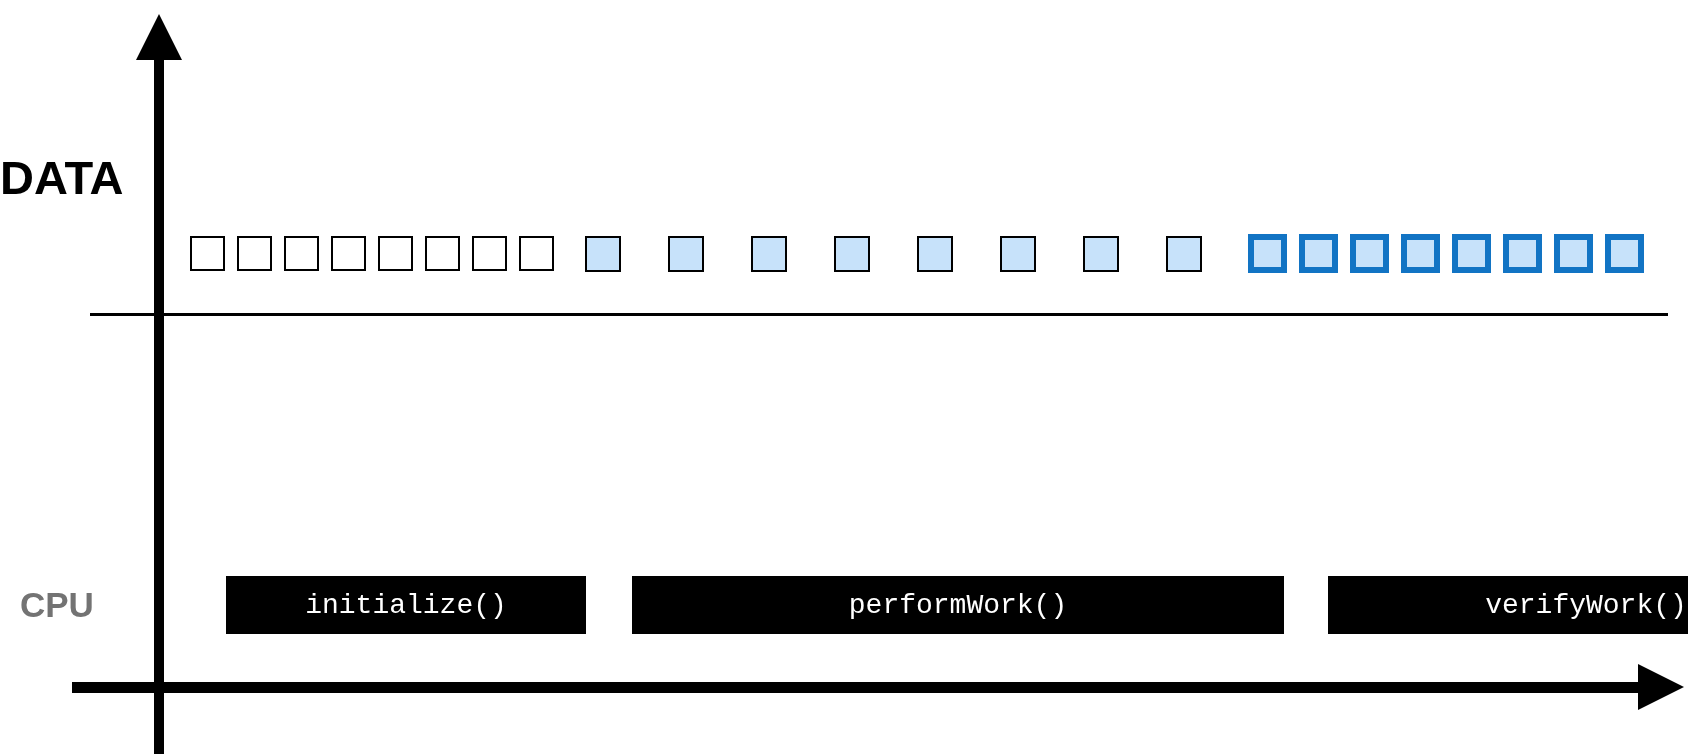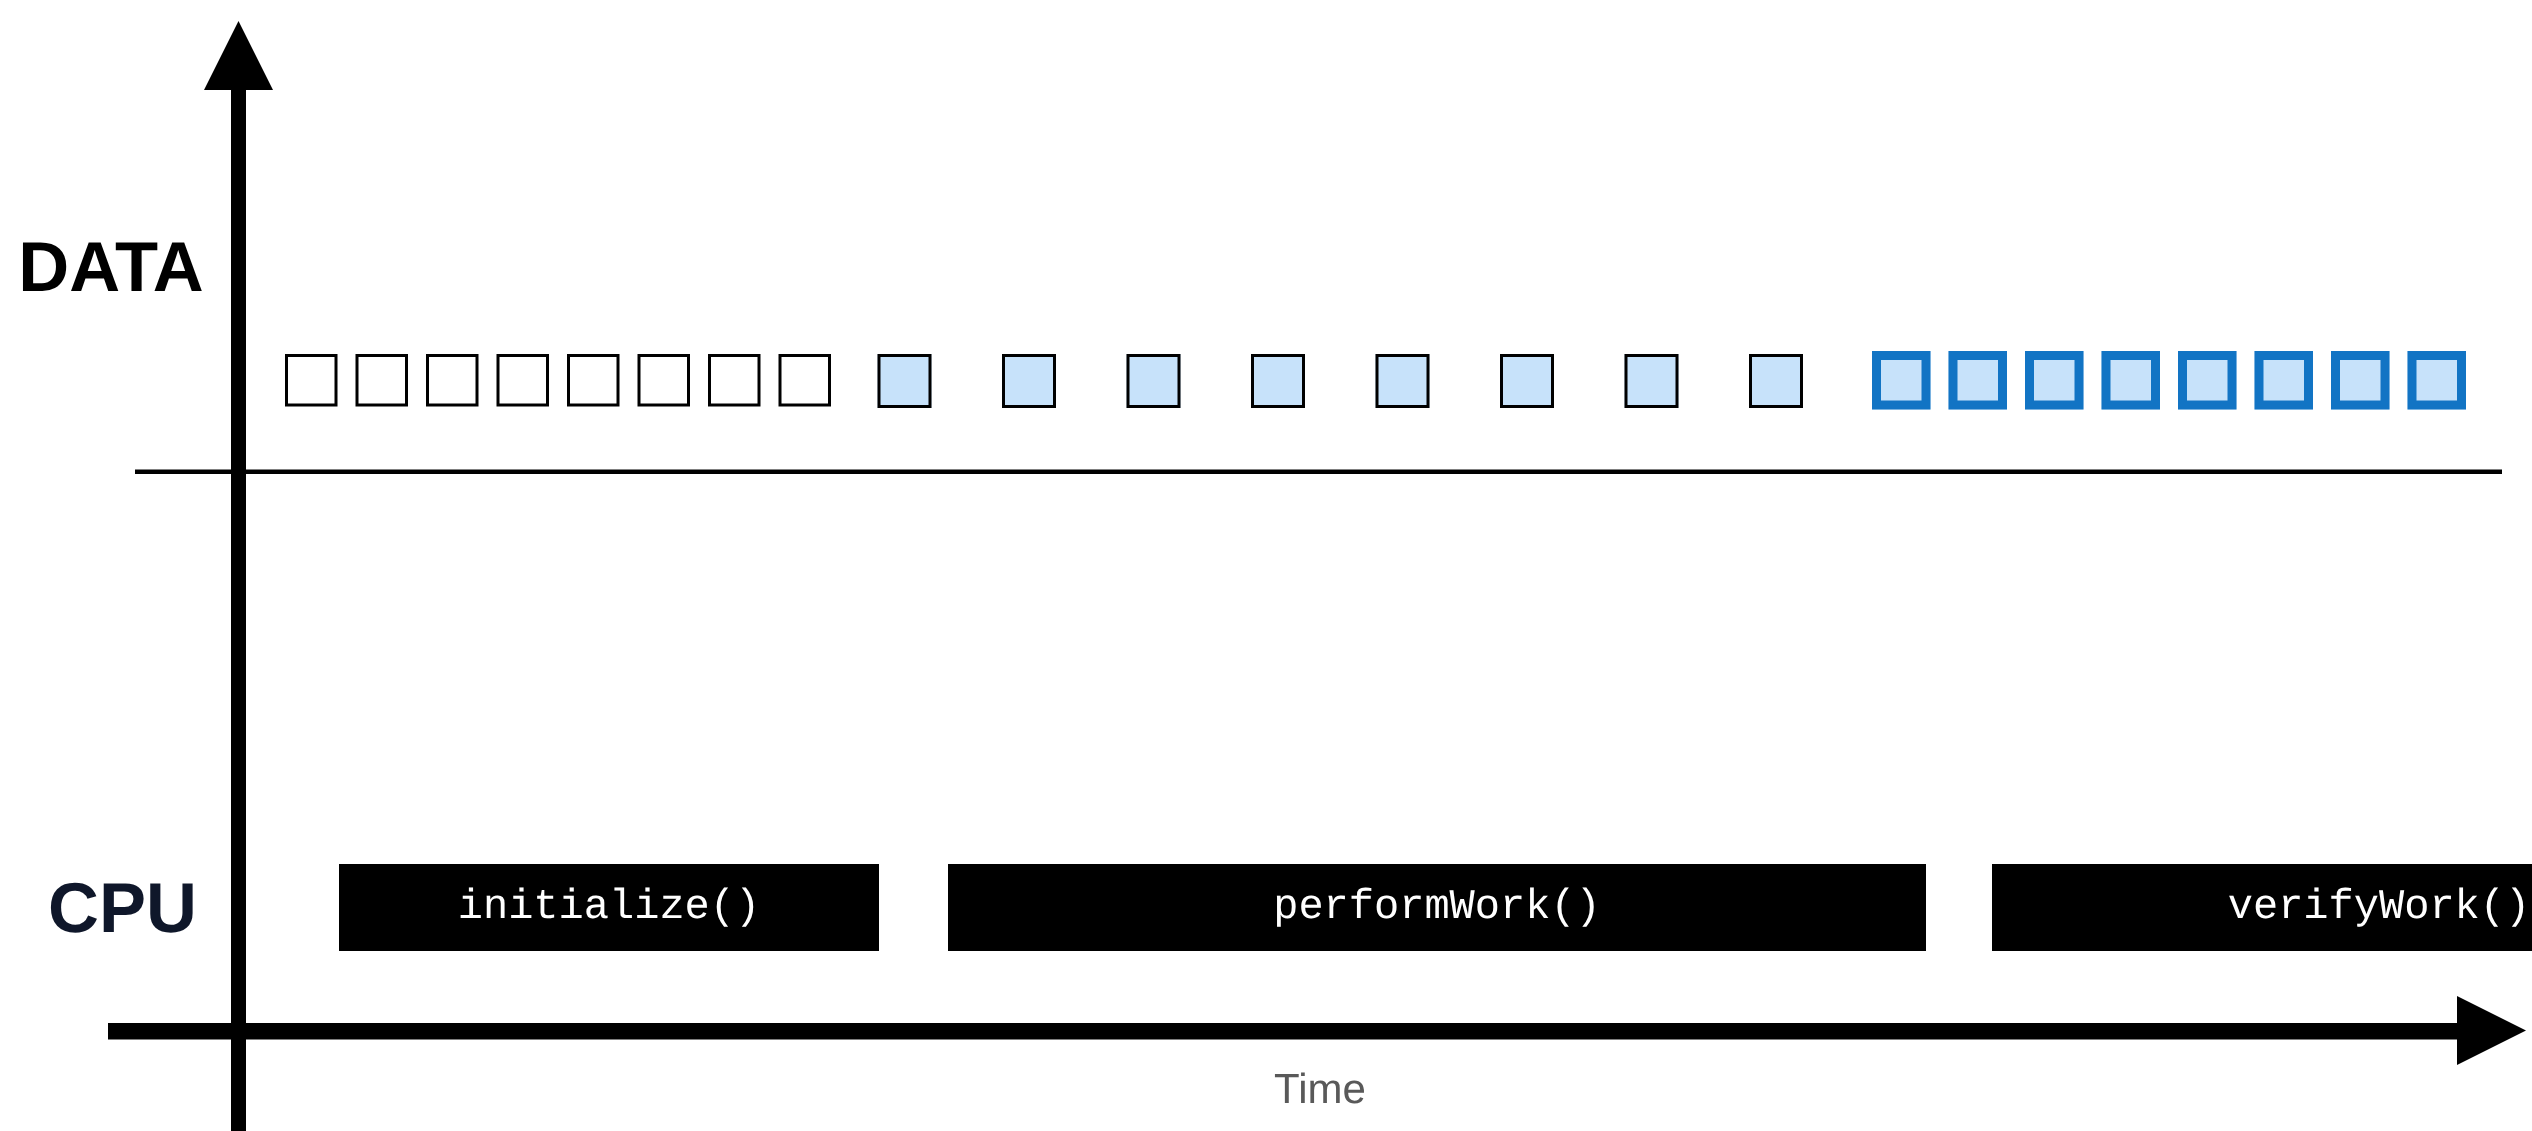--- a/index.html
+++ b/index.html
@@ -9,24 +9,24 @@
   }
   
   .v-axis{position:absolute;left:154px;top:42px;width:10px;height:712px;background:#000;}
   .v-arrowhead{position:absolute;left:136px;top:14px;width:0;height:0;
     border-left:23px solid transparent;border-right:23px solid transparent;border-bottom:46px solid #000;}
   .h-axis{position:absolute;left:72px;top:682px;width:1568px;height:11px;background:#000;}
   .h-arrowhead{position:absolute;left:1638px;top:664px;width:0;height:0;
     border-top:23px solid transparent;border-bottom:23px solid transparent;border-left:46px solid #000;}
   .separator{position:absolute;left:90px;top:313px;width:1578px;height:3px;background:#000;}
   
-  .lbl-data{position:absolute;left:0;top:150px;width:148px;text-align:center;
+  .lbl-data{position:absolute;left:0;top:150px;width:148px;text-align:left;
     font-size:47px;font-weight:bold;color:#000;}
-  .lbl-cpu{position:absolute;left:32px;top:576px;height:58px;line-height:58px;
-    font-size:47px;font-weight:bold;color:#0f172a;}
+  .lbl-cpu{position:absolute;left:20px;top:576px;height:58px;line-height:58px;
+    font-size:35px;font-weight:bold;color:#737373;}
   .lbl-time{position:absolute;left:760px;top:710px;width:240px;text-align:center;
     font-size:28px;color:#595959;}
   
   .sq{position:absolute;box-sizing:border-box;background:#ffffff;border:2px solid #000;}
   .sq.filled{background:#C7E2FA;}
   .sq.thick{background:#C7E2FA;border:6px solid #1274C4;}
   
   .bar{position:absolute;top:576px;height:58px;background:#000;color:#fff;
     display:flex;align-items:center;justify-content:center;
     font-family:"Liberation Mono","DejaVu Sans Mono",monospace;font-size:28px;white-space:nowrap;margin-left:36px;}
@@ -37,21 +37,20 @@
 <div class="canvas">
 
   <div class="v-axis"></div>
   <div class="v-arrowhead"></div>
   <div class="h-axis"></div>
   <div class="h-arrowhead"></div>
   <div class="separator"></div>
 
   <div class="lbl-data">DATA</div>
   <div class="lbl-cpu">CPU</div>
-  <div class="lbl-time">Time</div>
 
   <div id="data-blocks">
       <div class="sq " style="left: 190px; top: 236px; width: 35px; height: 35px;"></div>
       <div class="sq " style="left: 237px; top: 236px; width: 35px; height: 35px;"></div>
       <div class="sq " style="left: 284px; top: 236px; width: 35px; height: 35px;"></div>
       <div class="sq " style="left: 331px; top: 236px; width: 35px; height: 35px;"></div>
       <div class="sq " style="left: 378px; top: 236px; width: 35px; height: 35px;"></div>
       <div class="sq " style="left: 425px; top: 236px; width: 35px; height: 35px;"></div>
       <div class="sq " style="left: 472px; top: 236px; width: 35px; height: 35px;"></div>
       <div class="sq " style="left: 519px; top: 236px; width: 35px; height: 35px;"></div>

